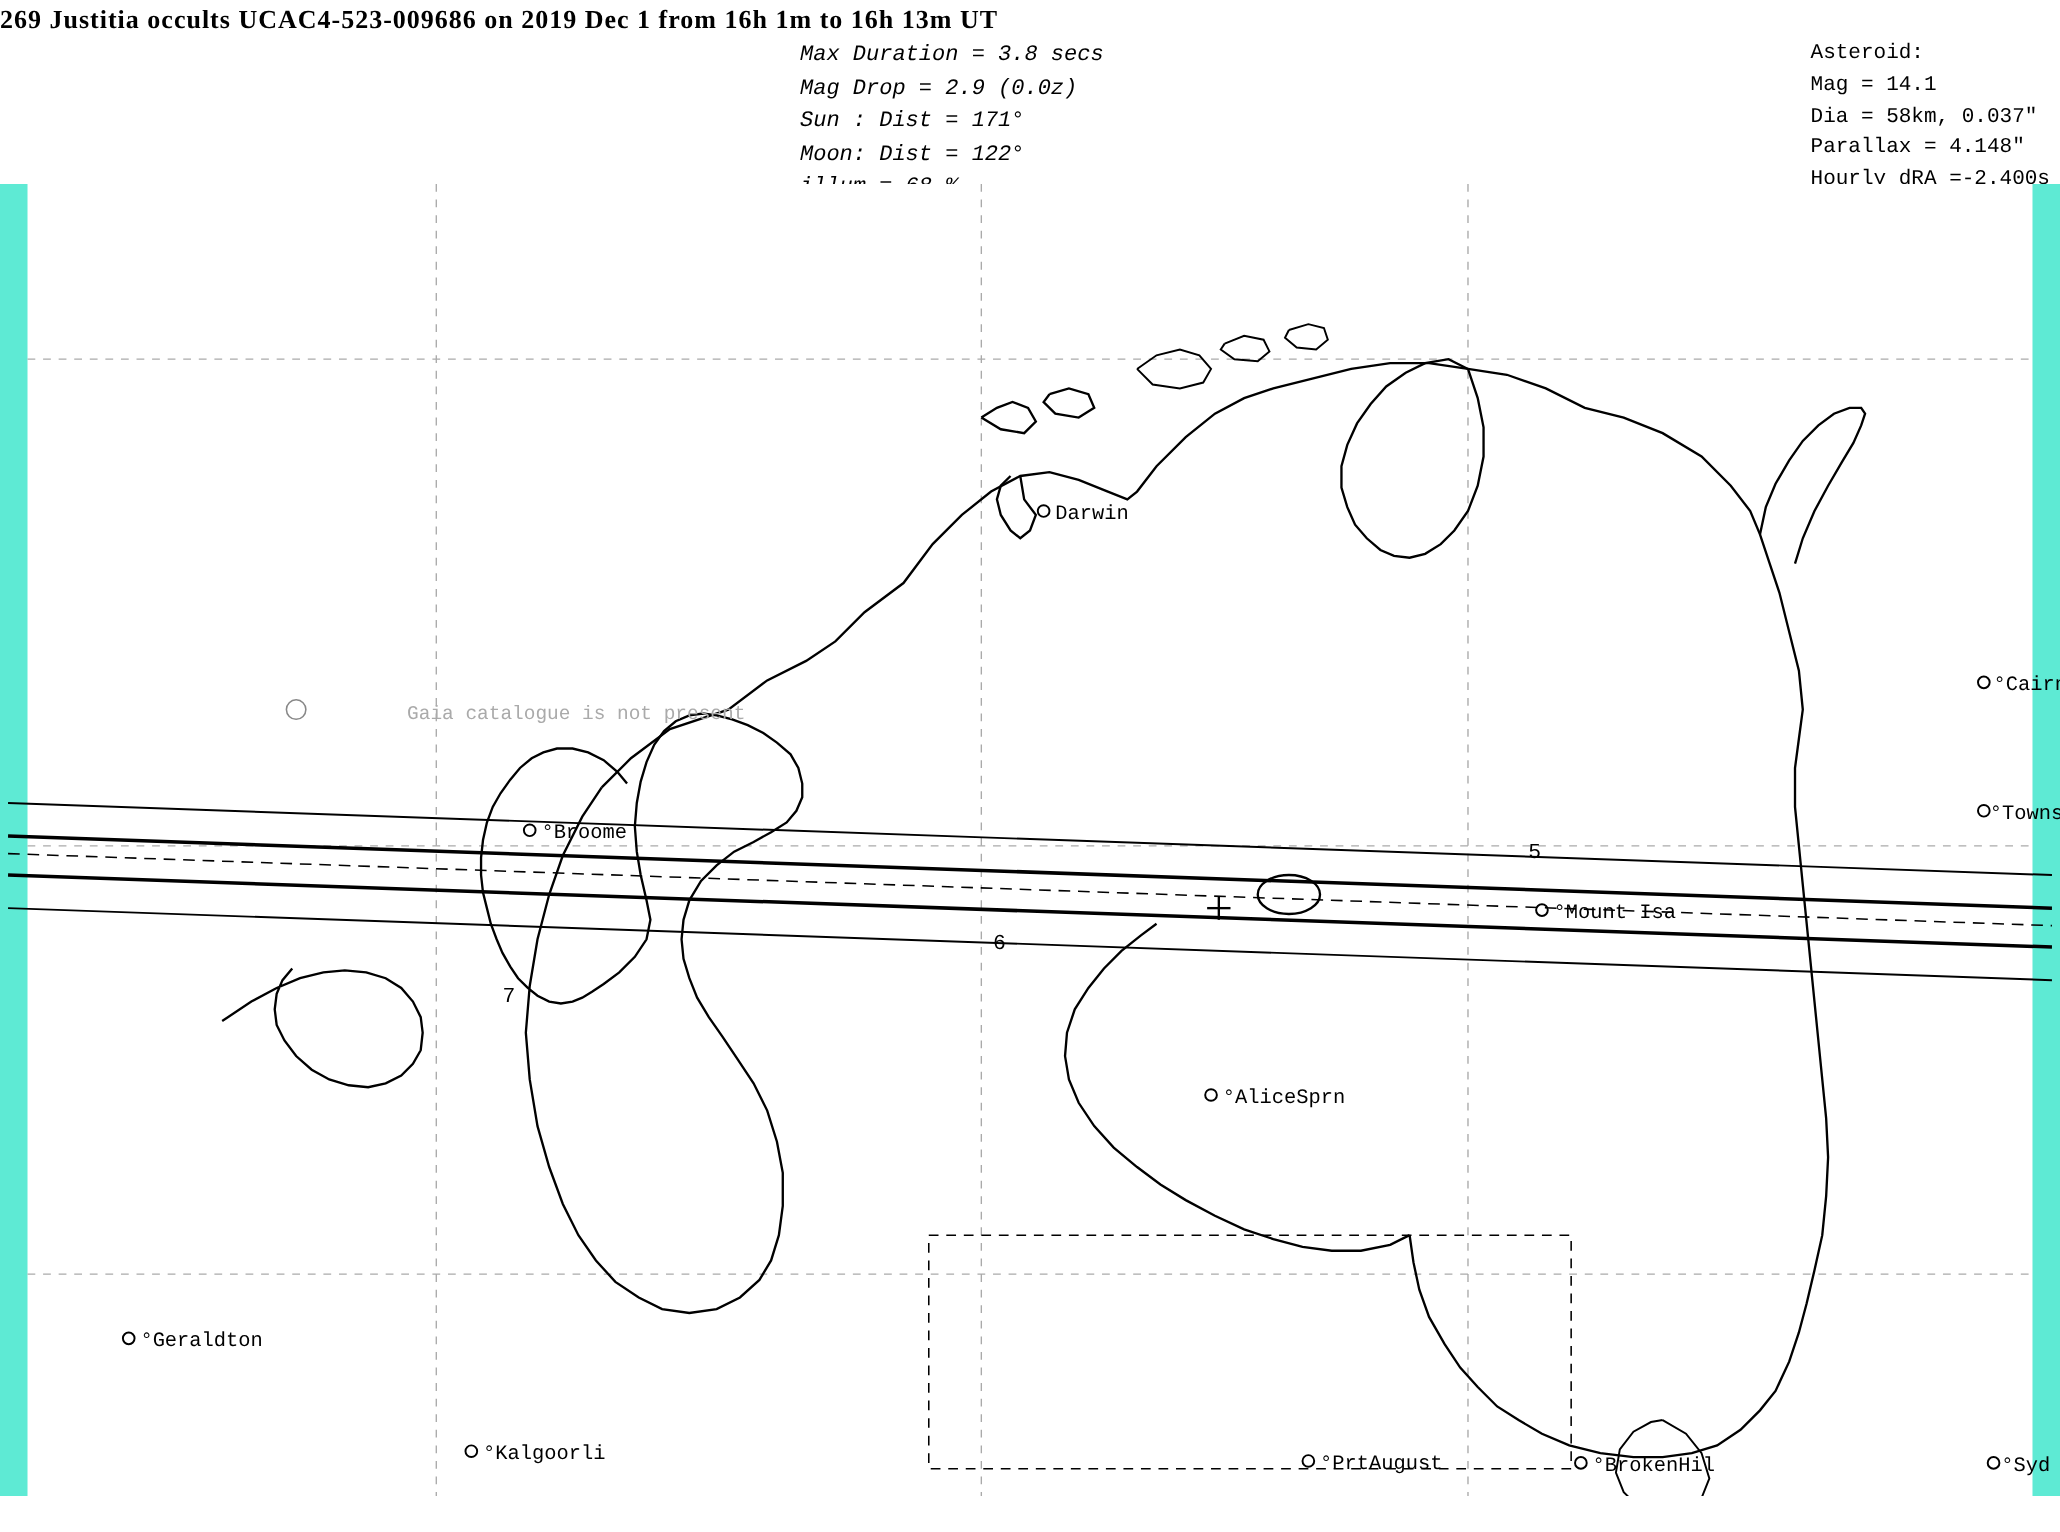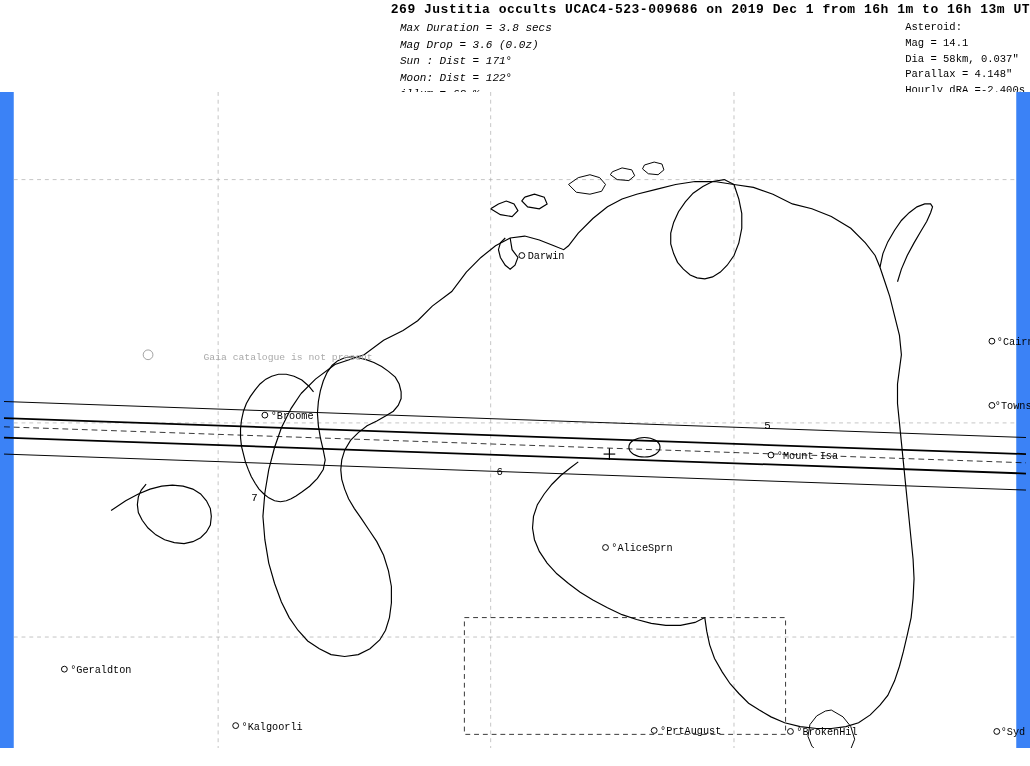--- a/index.html
+++ b/index.html
@@ -17,24 +17,25 @@
       width: 1030px;
       height: 766px;
       position: relative;
       background: #fff;
     }
     #title-bar {
       position: absolute;
       top: 2px;
       left: 0;
       right: 0;
-      text-align: right;
+      text-align: left;
       font-size: 13px;
       font-weight: bold;
       letter-spacing: 0.5px;
+      font-family: Liberation Serif, serif;
     }
     #info-left {
       position: absolute;
       top: 20px;
       left: 5px;
       line-height: 1.5;
       font-size: 10.5px;
     }
     #info-center {
       position: absolute;
@@ -51,21 +52,21 @@
       line-height: 1.5;
       font-size: 10.5px;
       text-align: left;
     }
     #map-area {
       position: absolute;
       top: 92px;
       left: 0;
       right: 0;
       bottom: 18px;
-      background: #3b82f6;
+      background: #5eead4;
       overflow: hidden;
     }
     #map-svg {
       width: 100%;
       height: 100%;
     }
     #footer {
       position: absolute;
       bottom: 2px;
       left: 5px;
@@ -84,21 +85,21 @@
 
 <div id="main-container">
 
   <div id="title-bar">
     <span>269 Justitia occults UCAC4-523-009686 on 2019 Dec  1 from 16h  1m to 16h 13m UT</span>
   </div>
 
 
   <div id="info-center">
     <div>Max Duration = 3.8 secs</div>
-    <div>  Mag Drop = 3.6  (0.0z)</div>
+    <div>  Mag Drop = 2.9  (0.0z)</div>
     <div>Sun :  Dist = 171°</div>
     <div>Moon:  Dist = 122°</div>
     <div>       illum = 68 %</div>
     <div>E 0.018"x 0.013" in PA 82</div>
   </div>
 
   <div id="info-right">
     <div>Asteroid:</div>
     <div>  Mag = 14.1</div>
     <div>  Dia =  58km,  0.037"</div>

